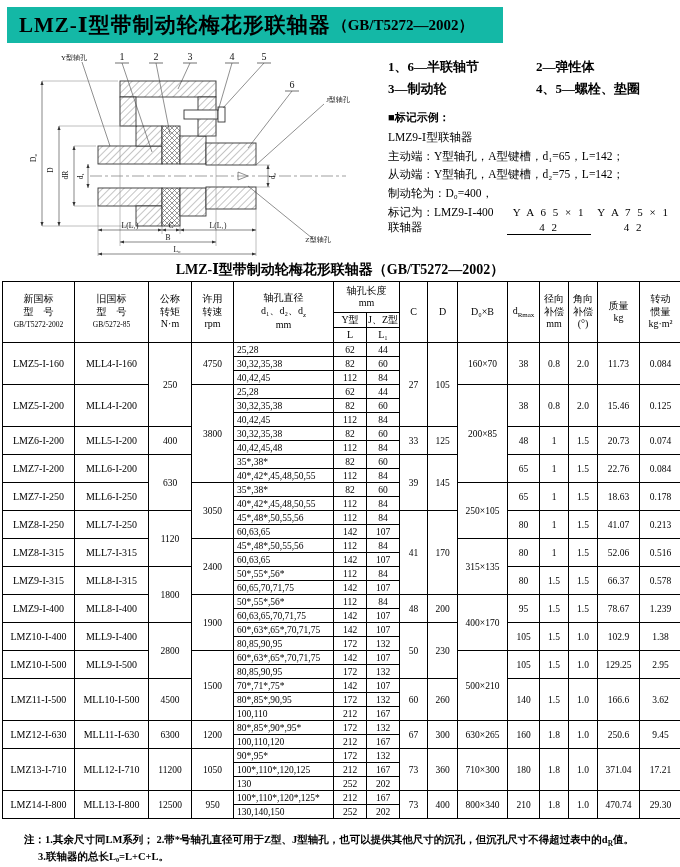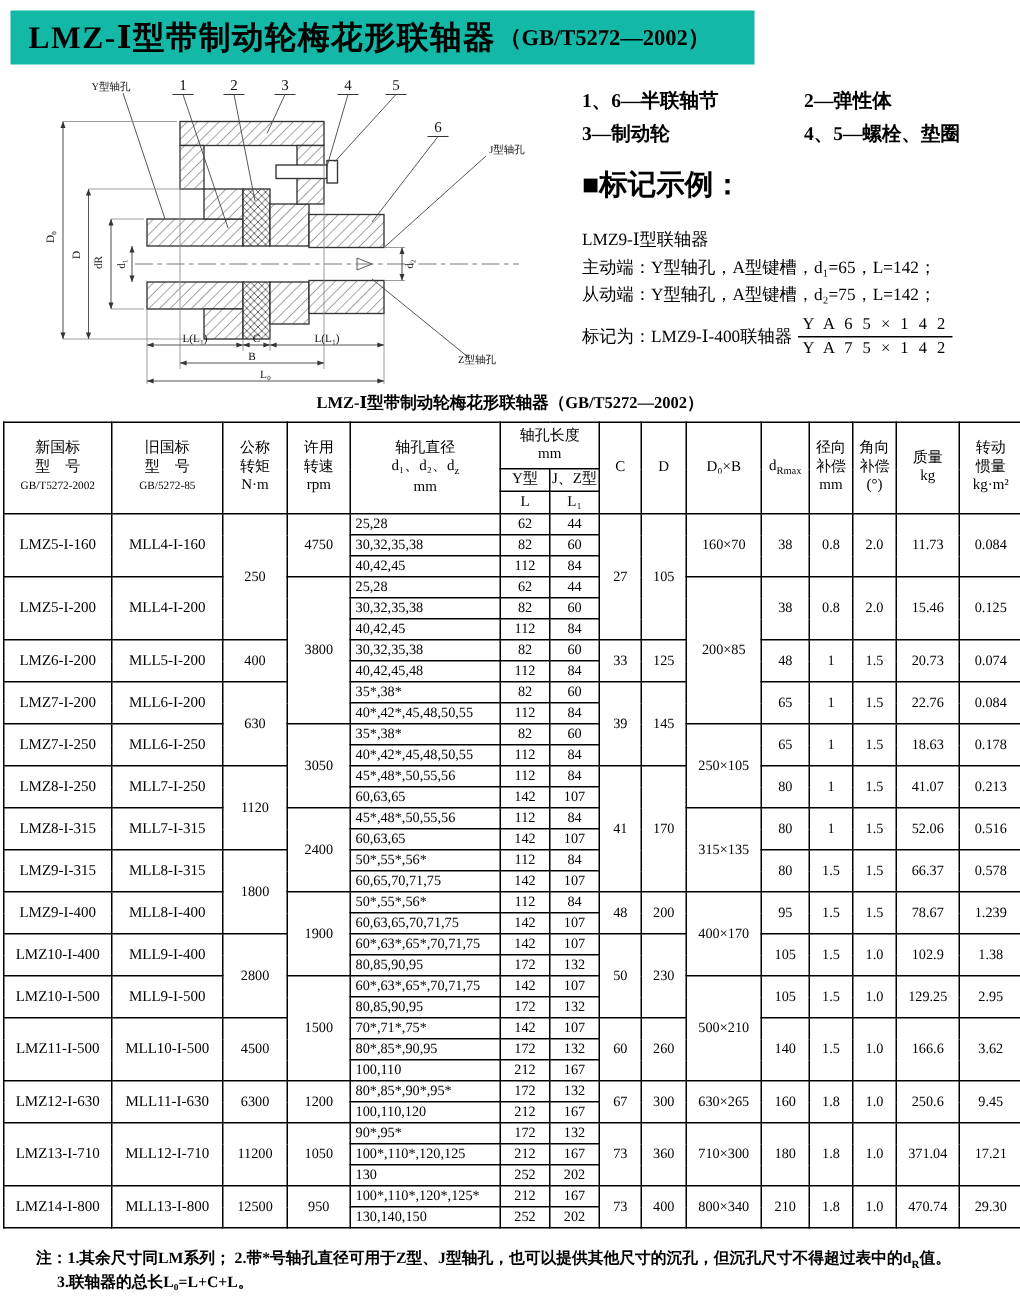--- a/index.html
+++ b/index.html
@@ -23,31 +23,31 @@
   .ldr{stroke:#444;stroke-width:0.6;fill:none;}
   svg text{font-family:"Liberation Serif","DejaVu Serif",serif;font-size:7.5px;fill:#111;}
   svg text.num{font-size:10px;}
   svg text.lbl{font-size:7px;}
   .numbar{stroke:#333;stroke-width:0.7;}
 
   
   .info{position:absolute;left:388px;top:56px;width:288px;}
   .legend-row{display:flex;font-weight:bold;font-size:13px;line-height:1.7;}
   .legend-row .lg-a{width:148px;}
-  .mark-head{font-weight:bold;font-size:19px;margin:10px 0 15px 0;font-family:Liberation Serif, serif;}
+  .mark-head{font-weight:bold;font-size:11px;margin:10px 0 3px 0;font-family:Liberation Serif, serif;}
   .mark-line{font-size:11.5px;line-height:1.62;}
   .mark-final{display:flex;align-items:center;font-size:11.5px;margin-top:2px;}
-  .frac{display:inline-flex;flex-direction:column;text-align:center;margin-left:4px;
+  .frac{display:inline-flex;flex-direction:row;text-align:center;margin-left:4px;
         font-size:11px;line-height:1.35;letter-spacing:2px;}
   .frac .ft{border-bottom:1px solid #000;padding:0 3px;}
   .frac .fb{padding:0 3px;}
 
   
   .tbl-title{position:absolute;left:0;top:261px;width:680px;text-align:center;
-             font-weight:bold;font-size:11px;}
+             font-weight:bold;font-size:14px;}
   .tbl-wrap{position:absolute;left:2px;top:281px;width:676px;}
   table{border-collapse:collapse;table-layout:fixed;width:676px;}
   th,td{border:1px solid #000;text-align:center;padding:0 1px;overflow:hidden;
         font-weight:normal;}
   thead th{font-size:10px;line-height:1.25;}
   thead tr.hr1 th{height:30px;}
   thead tr.hr2 th,thead tr.hr3 th{height:14px;}
   thead .xs{font-size:7.5px;}
   tbody td{font-size:9.5px;height:13px;line-height:12px;}
   tbody td.mdl{font-size:10px;}
@@ -183,20 +183,21 @@
       <span>2—弹性体</span>
     </div>
     <div class="legend-row">
       <span class="lg-a">3—制动轮</span>
       <span>4、5—螺栓、垫圈</span>
     </div>
     <div class="mark-head">■标记示例：</div>
     <div class="mark-line">LMZ9-Ⅰ型联轴器</div>
     <div class="mark-line">主动端：Y型轴孔，A型键槽，d₁=65，L=142；</div>
     <div class="mark-line">从动端：Y型轴孔，A型键槽，d₂=75，L=142；</div>
+    <div class="mark-line">制动轮为：D₀=400，</div>
     <div class="mark-final">
       <span>标记为：LMZ9-Ⅰ-400联轴器</span>
       <span class="frac">
         <span class="ft">Y A 6 5 × 1 4 2</span>
         <span class="fb">Y A 7 5 × 1 4 2</span>
       </span>
     </div>
   </div>
 
   <div class="tbl-title">LMZ-Ⅰ型带制动轮梅花形联轴器（GB/T5272—2002）</div>

